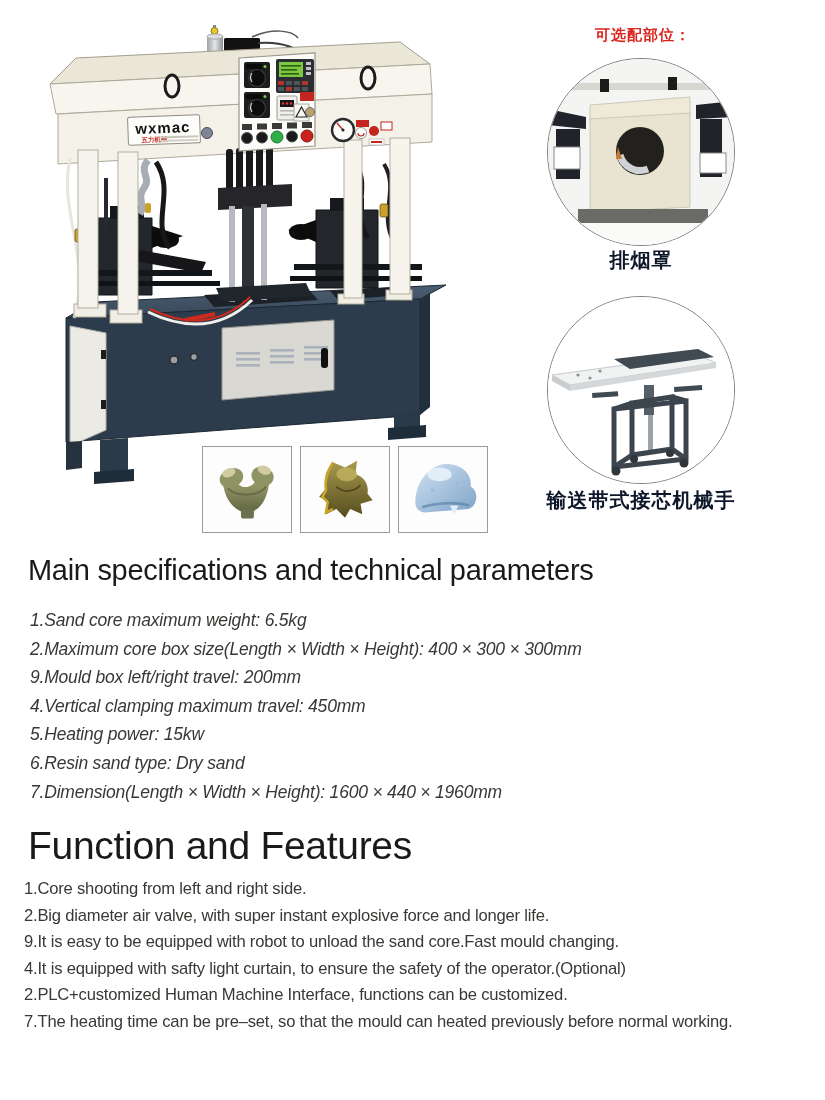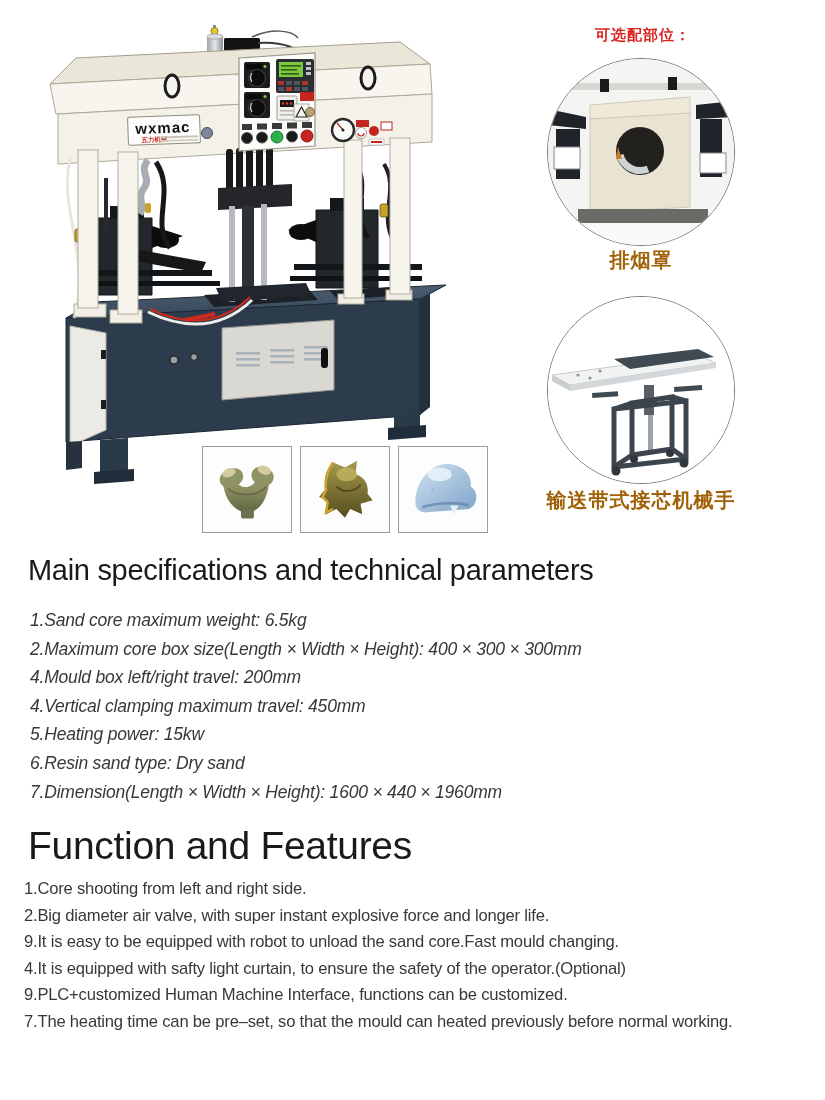--- a/index.html
+++ b/index.html
@@ -20,21 +20,21 @@
     color:var(--accent-red);font-size:15px;font-weight:bold;letter-spacing:1px;
   }
   .opt-circle{
     width:186px;height:186px;border:1px solid var(--circle-border);
     border-radius:50%;overflow:hidden;background:#fff;
   }
   .opt-circle svg{display:block;}
   .c1{left:547px;top:58px;}
   .c2{left:547px;top:296px;}
   .opt-label{
-    width:246px;left:518px;text-align:center;color:#a16207;
+    width:246px;left:518px;text-align:center;color:#0f172a;
     font-size:20px;font-weight:600;letter-spacing:1px;
   }
   .l1{top:247px;}
   .l2{top:487px;}
   
   .machine{left:40px;top:15px;width:480px;height:470px;}
   
   .thumb{
     width:88px;height:85px;border:1px solid #9b9b9b;background:#fdfdfd;
     display:flex;align-items:center;justify-content:center;
@@ -391,29 +391,29 @@
     </g>
   </svg>
 </div>
 <div class="abs opt-label l2">输送带式接芯机械手</div>
 
 <div class="abs h1">Main specifications and technical parameters</div>
 
 <div class="abs spec-list">
   <div class="row">1.Sand core maximum weight: 6.5kg</div>
   <div class="row">2.Maximum core box size(Length × Width × Height): 400 × 300 × 300mm</div>
-  <div class="row">4.Mould box left/right travel: 200mm</div>
+  <div class="row">9.Mould box left/right travel: 200mm</div>
   <div class="row">4.Vertical clamping maximum travel: 450mm</div>
   <div class="row">5.Heating power: 15kw</div>
   <div class="row">6.Resin sand type: Dry sand</div>
   <div class="row">7.Dimension(Length × Width × Height): 1600 × 440 × 1960mm</div>
 </div>
 
 <div class="abs h2">Function and Features</div>
 
 <div class="abs feat-list">
   <div class="row">1.Core shooting from left and right side.</div>
   <div class="row">2.Big diameter air valve, with super instant explosive force and longer life.</div>
   <div class="row">9.It is easy to be equipped with robot to unload the sand core.Fast mould changing.</div>
   <div class="row">4.It is equipped with safty light curtain, to ensure the safety of the operator.(Optional)</div>
-  <div class="row">9.PLC+customized Human Machine Interface, functions can be customized.</div>
+  <div class="row">2.PLC+customized Human Machine Interface, functions can be customized.</div>
   <div class="row">7.The heating time can be pre–set, so that the mould can heated previously before normal working.</div>
 </div>
 
 </body></html>

